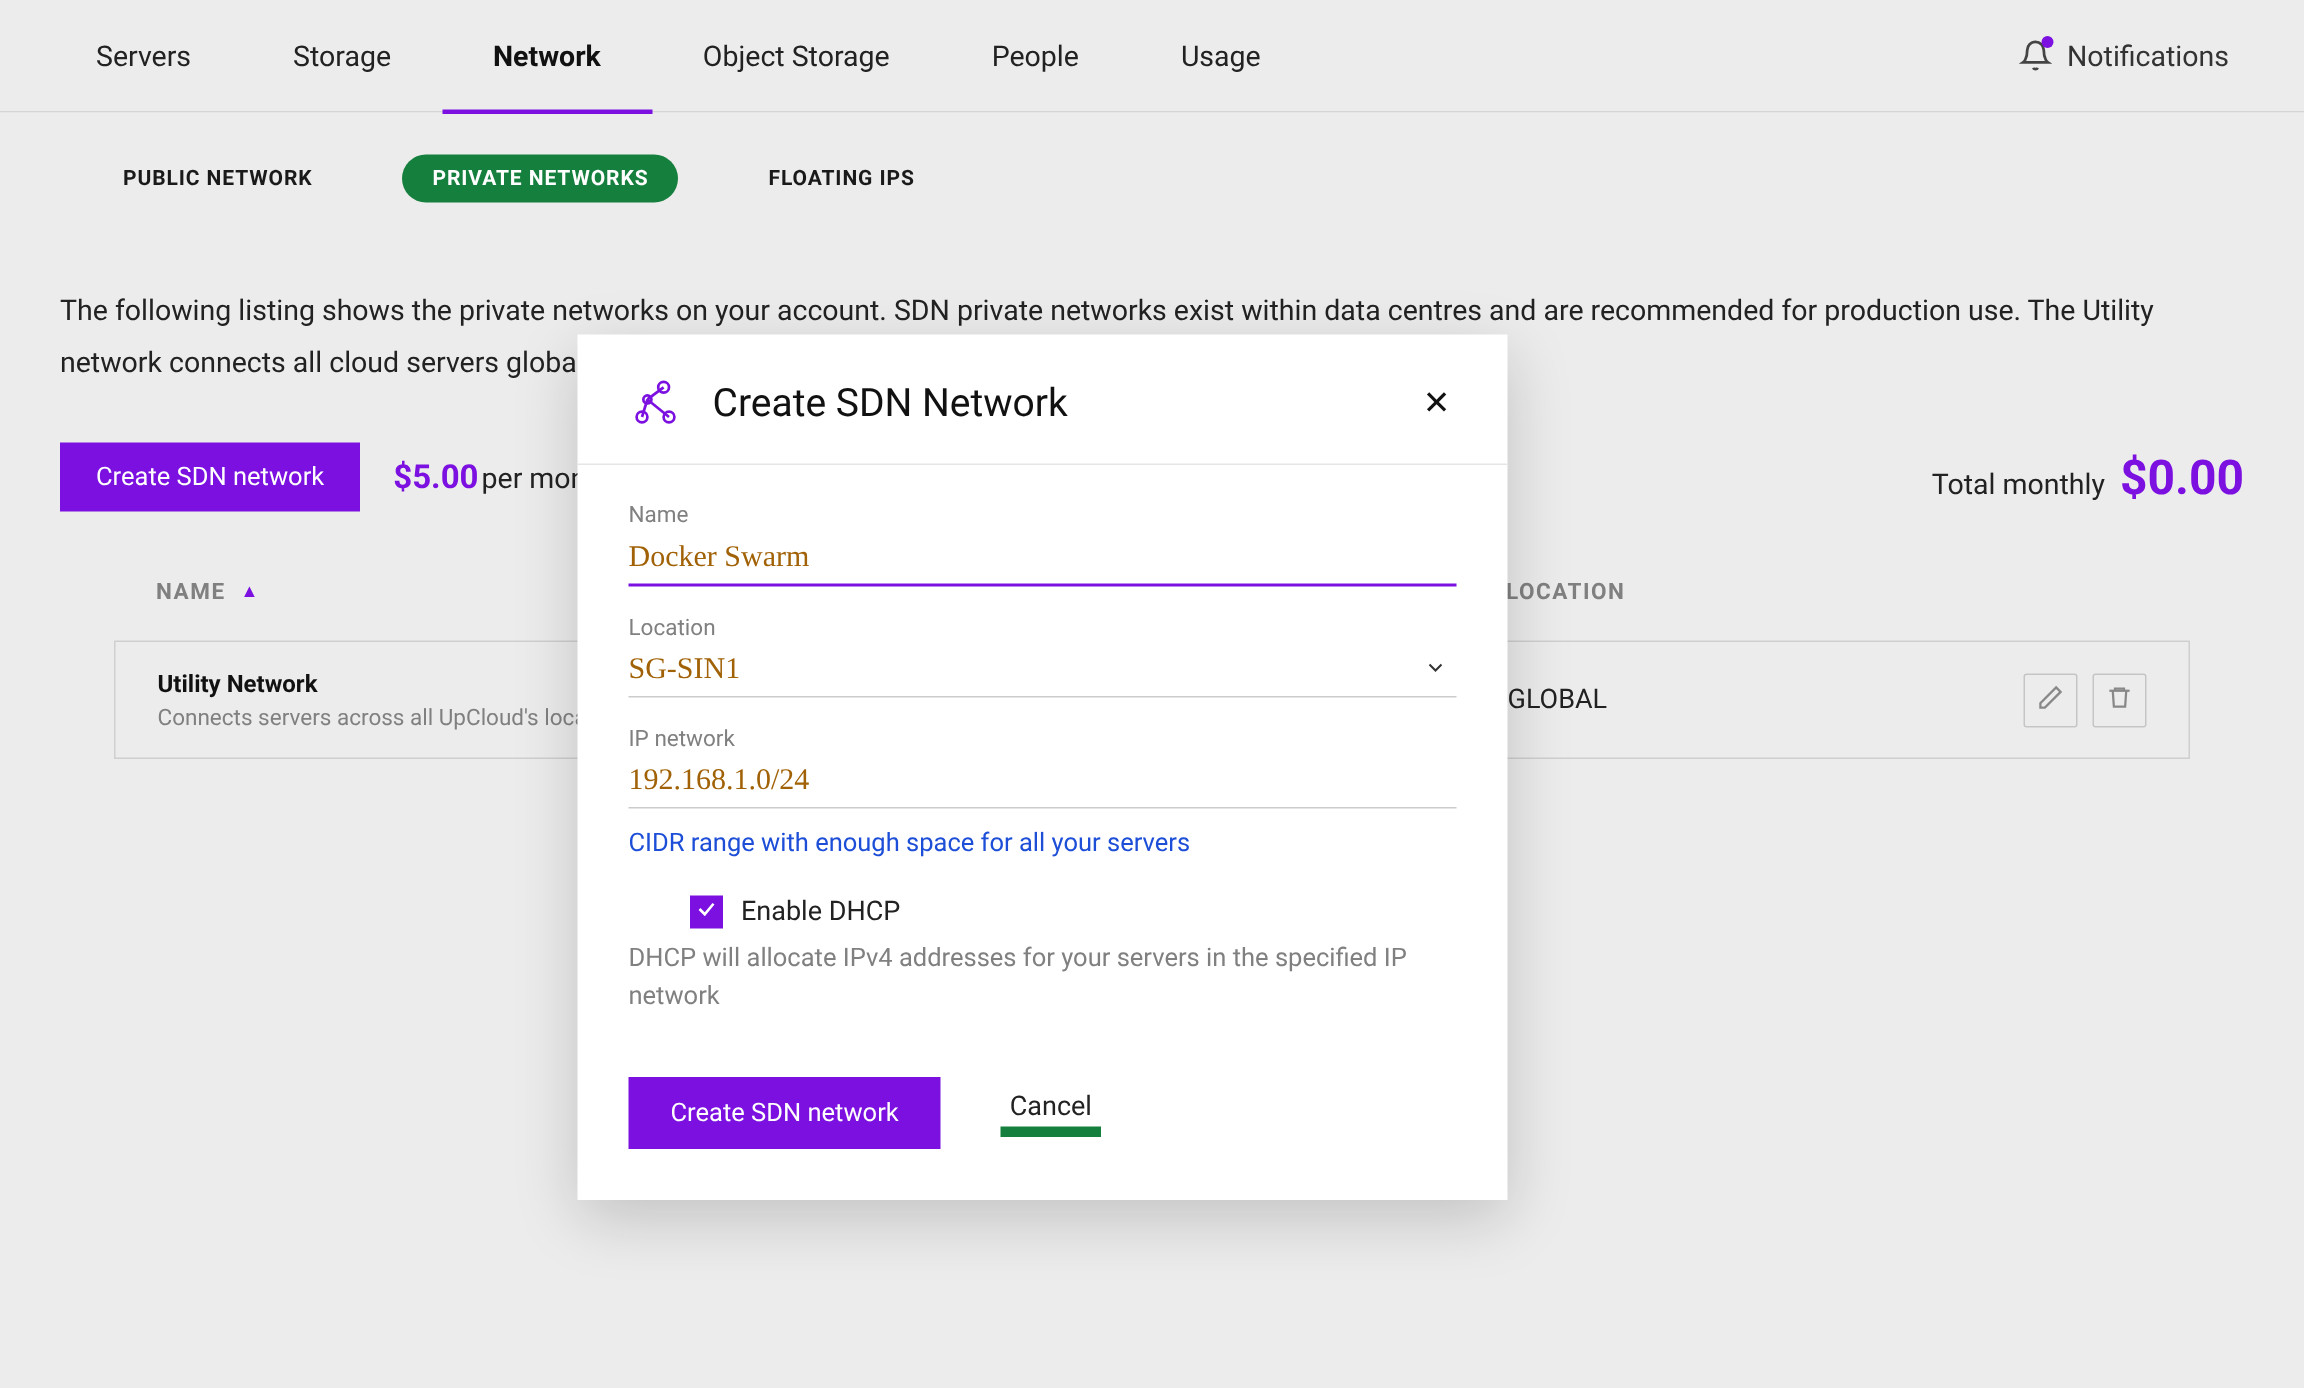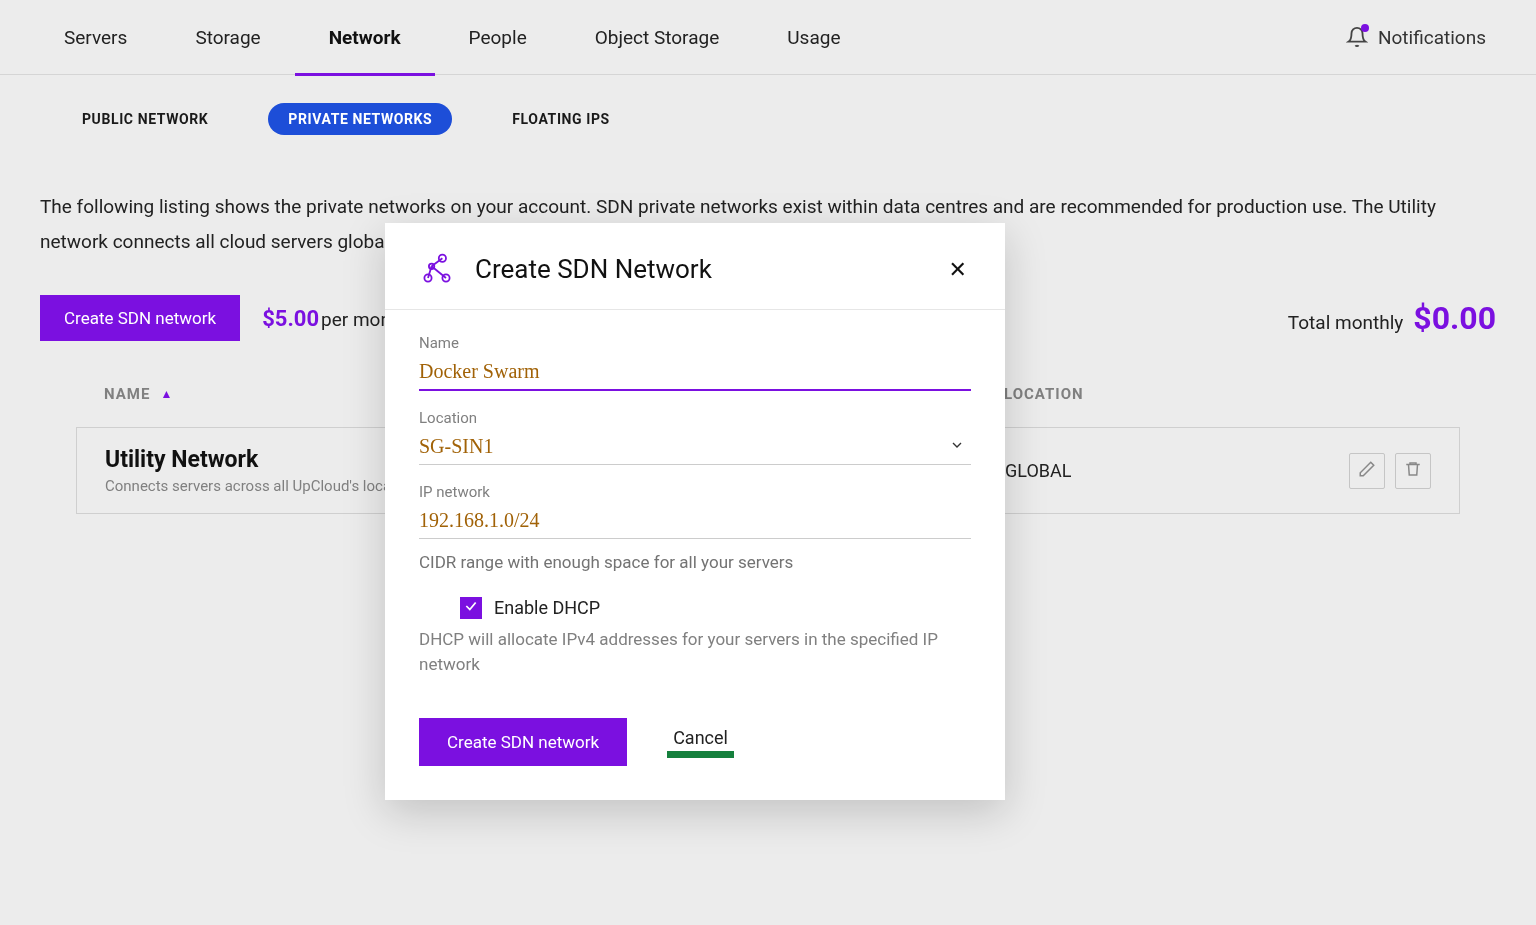--- a/index.html
+++ b/index.html
@@ -12,21 +12,21 @@
   .topnav-item.active::after { content: ""; position: absolute; left: 0; right: 0; bottom: -1px; height: 3px; background: #7b10e0; }
   .topnav-spacer { flex: 1; }
   .notif { display: flex; align-items: center; gap: 10px; font-size: 19px; color: #333; cursor: pointer; padding-right: 20px;}
   .bell { width: 22px; height: 22px; position: relative; }
   .bell svg { width: 22px; height: 22px; stroke: #444; fill: none; stroke-width: 2; }
   .bell-dot { position: absolute; top: -2px; right: -1px; width: 8px; height: 8px; background: #7b10e0; border-radius: 50%; }
 
   
   .subtabs { display: flex; align-items: center; gap: 40px; padding: 28px 62px 36px; background: #ececec; }
   .subtab { font-size: 14px; font-weight: 700; letter-spacing: 0.6px; color: #1a1a1a; padding: 8px 20px; border-radius: 18px; cursor: pointer; }
-  .subtab.active { background: #1d4ed8; color: #fff; }
+  .subtab.active { background: #15803d; color: #fff; }
 
   
   .desc { padding: 0 40px; background: #ececec; }
   .desc p { font-size: 19px; line-height: 1.85; color: #222; padding: 18px 0 36px; }
 
   
   .action-row { display: flex; align-items: center; padding: 0 40px 30px; }
   .btn { background: #7b10e0; color: #fff; border: none; font-size: 17px; padding: 13px 24px; cursor: pointer; font-family: inherit; }
   .btn.big { padding: 13px 24px; }
   .price-wrap { display: flex; align-items: baseline; margin-left: 22px; gap: 2px; }
@@ -41,21 +41,21 @@
   .table { padding: 0 40px; }
   .thead { display: flex; align-items: center; padding: 14px 64px; color: #808080; font-size: 15px; font-weight: 700; letter-spacing: 1px; }
   .th-name { flex: 0 0 440px; display: flex; align-items: center; gap: 10px; }
   .sort-caret { color: #7b10e0; font-size: 12px; }
   .th-network { flex: 0 0 290px; }
   .th-servers { flex: 0 0 170px; }
   .th-location { flex: 1; }
 
   .row { display: flex; align-items: center; border: 1px solid #cfcfcf; background: #ececec; padding: 18px 28px 18px 28px; margin: 10px 36px 0; }
   .row-name { flex: 0 0 440px; }
-  .row-name .title { font-size: 23px; font-weight: 700; color: #111; }
+  .row-name .title { font-size: 16px; font-weight: 700; color: #111; }
   .row-name .sub { font-size: 15px; color: #808080; margin-top: 4px; }
   .row-network { flex: 0 0 290px; font-size: 18px; color: #222; }
   .row-servers { flex: 0 0 170px; }
   .row-location { flex: 1; font-size: 18px; color: #222; }
   .row-actions { display: flex; gap: 10px; }
   .icon-btn { width: 36px; height: 36px; border: 1px solid #c5c5c5; background: #ececec; display: flex; align-items: center; justify-content: center; cursor: pointer; border-radius: 2px; }
   .icon-btn svg { width: 18px; height: 18px; stroke: #888; fill: none; stroke-width: 2; }
 
   
   .modal { position: absolute; top: 223px; left: 385px; width: 620px; background: #fff; box-shadow: 0 12px 40px rgba(0,0,0,0.18); }
@@ -66,42 +66,42 @@
   .modal-close { cursor: pointer; font-size: 22px; color: #111; padding: 4px; }
   .modal-body { padding: 24px 34px 34px; }
 
   .field { margin-bottom: 18px; }
   .field-label { font-size: 15px; color: #808080; margin-bottom: 4px; }
   .field-input { width: 100%; border: none; border-bottom: 1px solid #ccc; font-size: 20px; padding: 4px 0 6px; outline: none; background: transparent; font-family: Liberation Serif, serif; color: #a16207; }
   .field-input.focused { border-bottom: 2px solid #7b10e0; }
   .field-select { position: relative; }
   .field-select .chev { position: absolute; right: 6px; top: 6px; pointer-events: none; }
   .field-select .chev svg { width: 16px; height: 16px; stroke: #333; fill: none; stroke-width: 2; }
-  .field-hint { font-size: 17px; color: #737373; margin-top: 12px; line-height: 1.4; }
+  .field-hint { font-size: 17px; color: #1d4ed8; margin-top: 12px; line-height: 1.4; }
 
   .checkbox-row { display: flex; align-items: center; gap: 12px; margin-top: 22px; padding-left: 41px; }
   .checkbox { width: 22px; height: 22px; background: #7b10e0; display: flex; align-items: center; justify-content: center; cursor: pointer; }
   .checkbox svg { width: 14px; height: 14px; stroke: #fff; fill: none; stroke-width: 3; }
   .checkbox-label { font-size: 18px; color: #222; }
   .checkbox-hint { font-size: 17px; color: #808080; margin-top: 8px; line-height: 1.5; }
 
   .modal-actions { display: flex; align-items: center; gap: 40px; margin-top: 40px; }
   .btn.primary { background: #7b10e0; color: #fff; font-size: 17px; padding: 14px 28px; }
   .link-btn { background: none; border: none; border-bottom: 7px solid #15803d; font-size: 18px; color: #222; cursor: pointer; padding: 2px 6px 3px; font-family: inherit; }
 
 </style>
 </head>
 <body>
 
 <div class="topnav">
   <div class="topnav-item">Servers</div>
   <div class="topnav-item">Storage</div>
   <div class="topnav-item active">Network</div>
+  <div class="topnav-item">Object Storage</div>
   <div class="topnav-item">People</div>
-  <div class="topnav-item">Object Storage</div>
   <div class="topnav-item">Usage</div>
   <div class="topnav-spacer"></div>
   <div class="notif">
     <span class="bell">
       <svg viewBox="0 0 24 24">
           <path d="M18 8a6 6 0 1 0-12 0c0 7-3 9-3 9h18s-3-2-3-9"></path>
           <path d="M13.7 21a2 2 0 0 1-3.4 0"></path>
         </svg>
       <span class="bell-dot"></span>
     </span>

